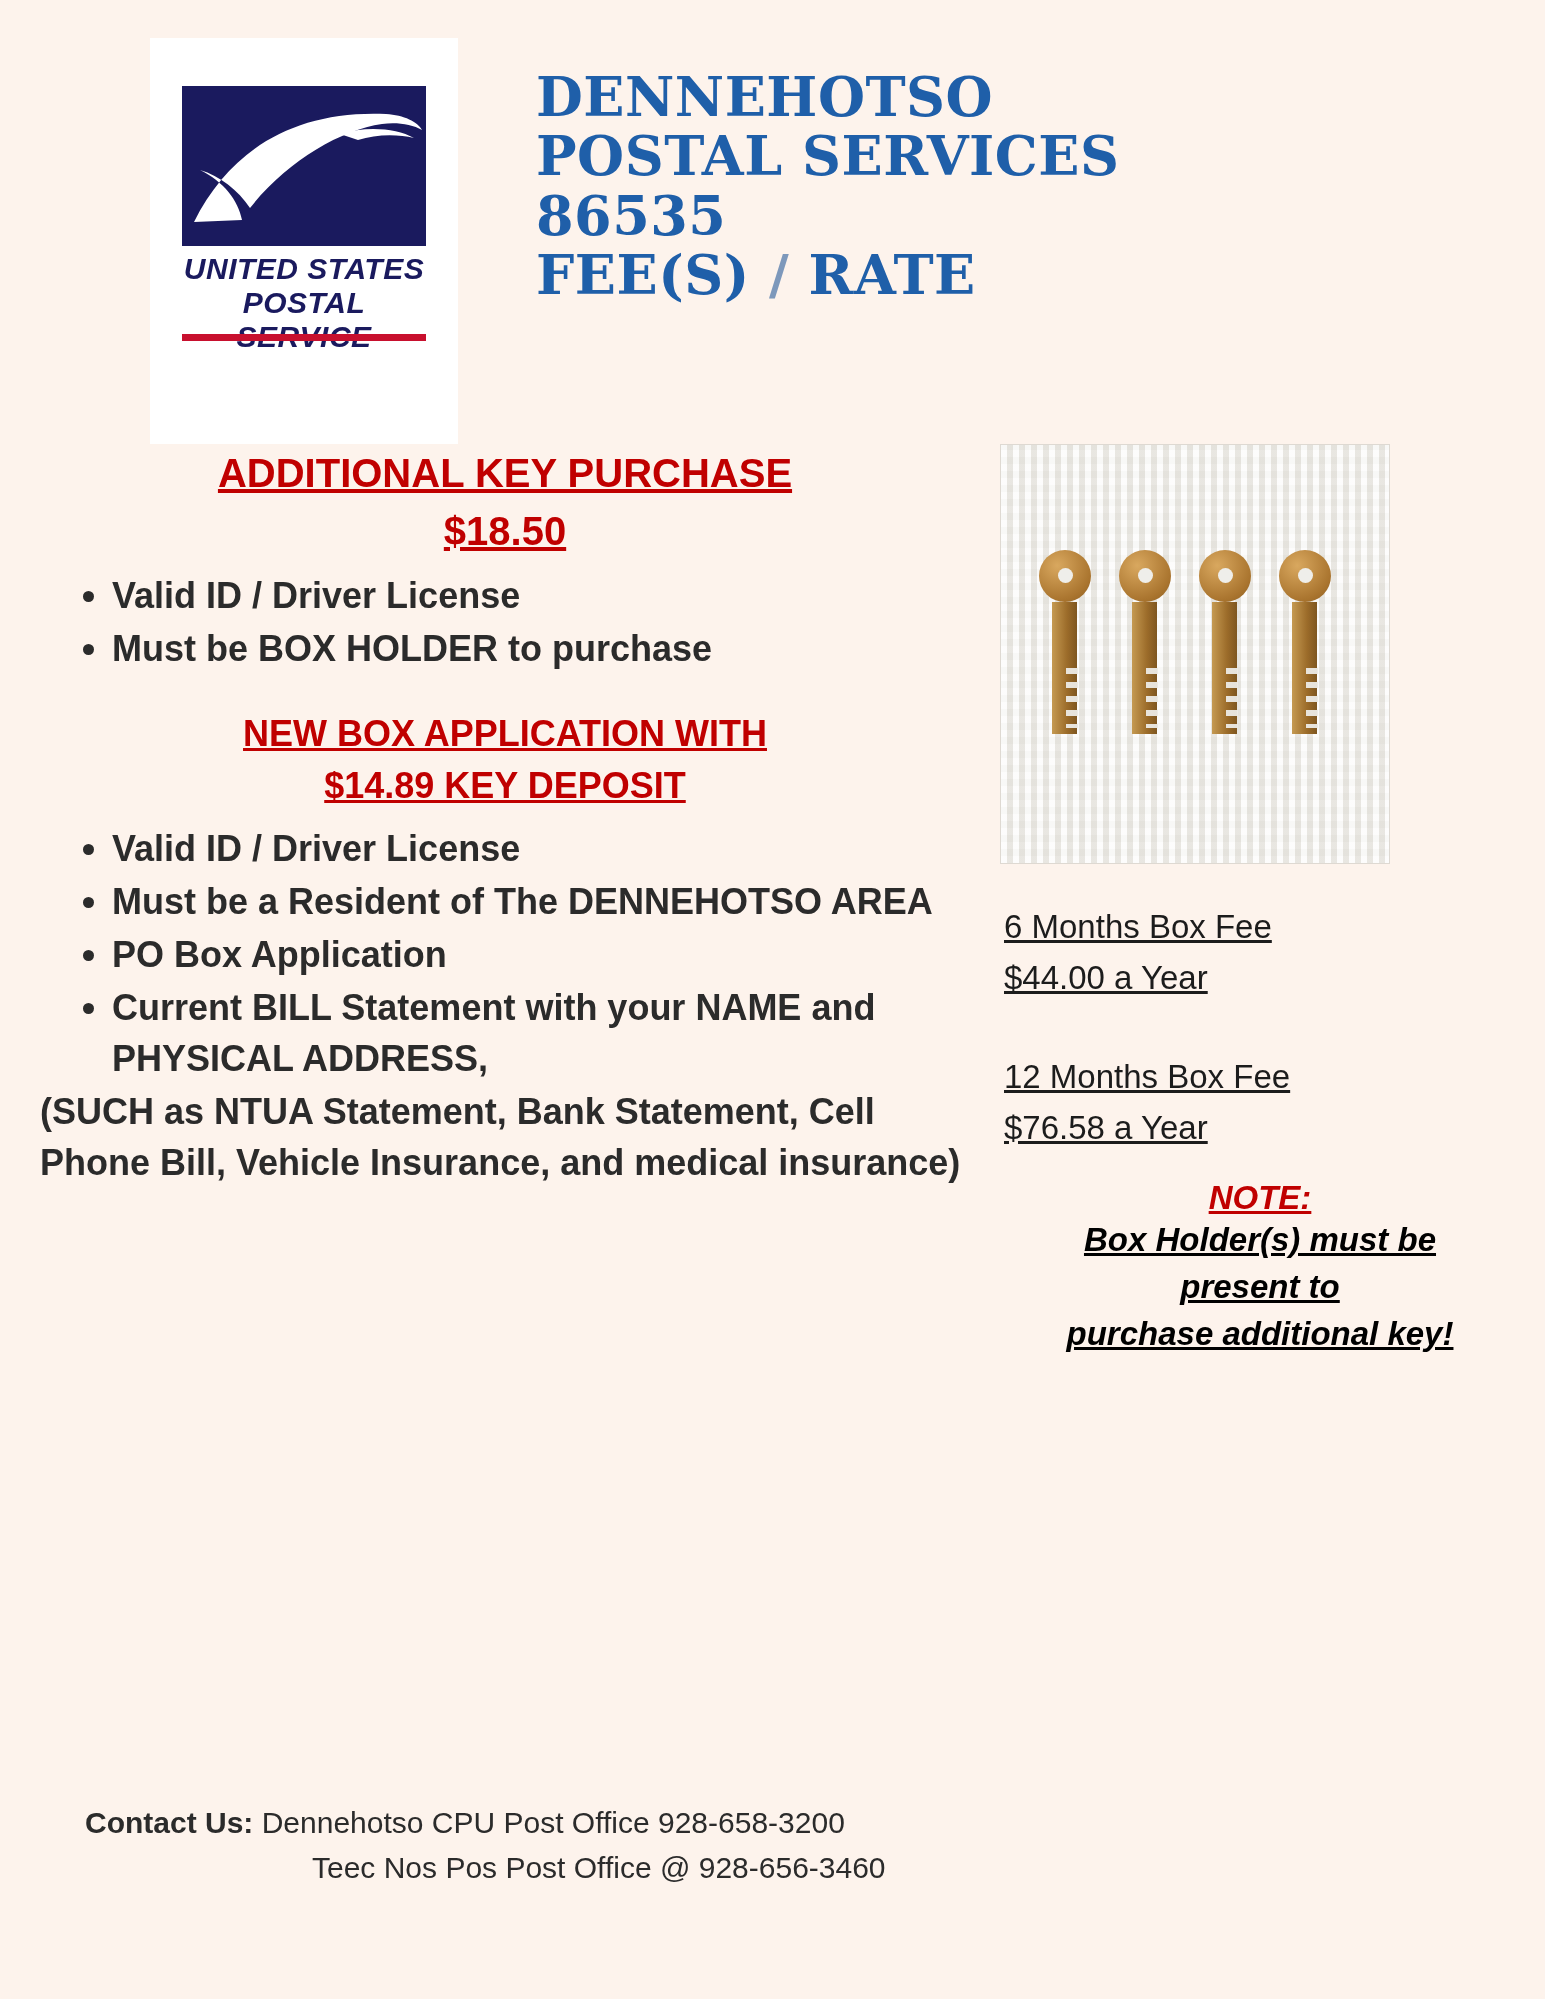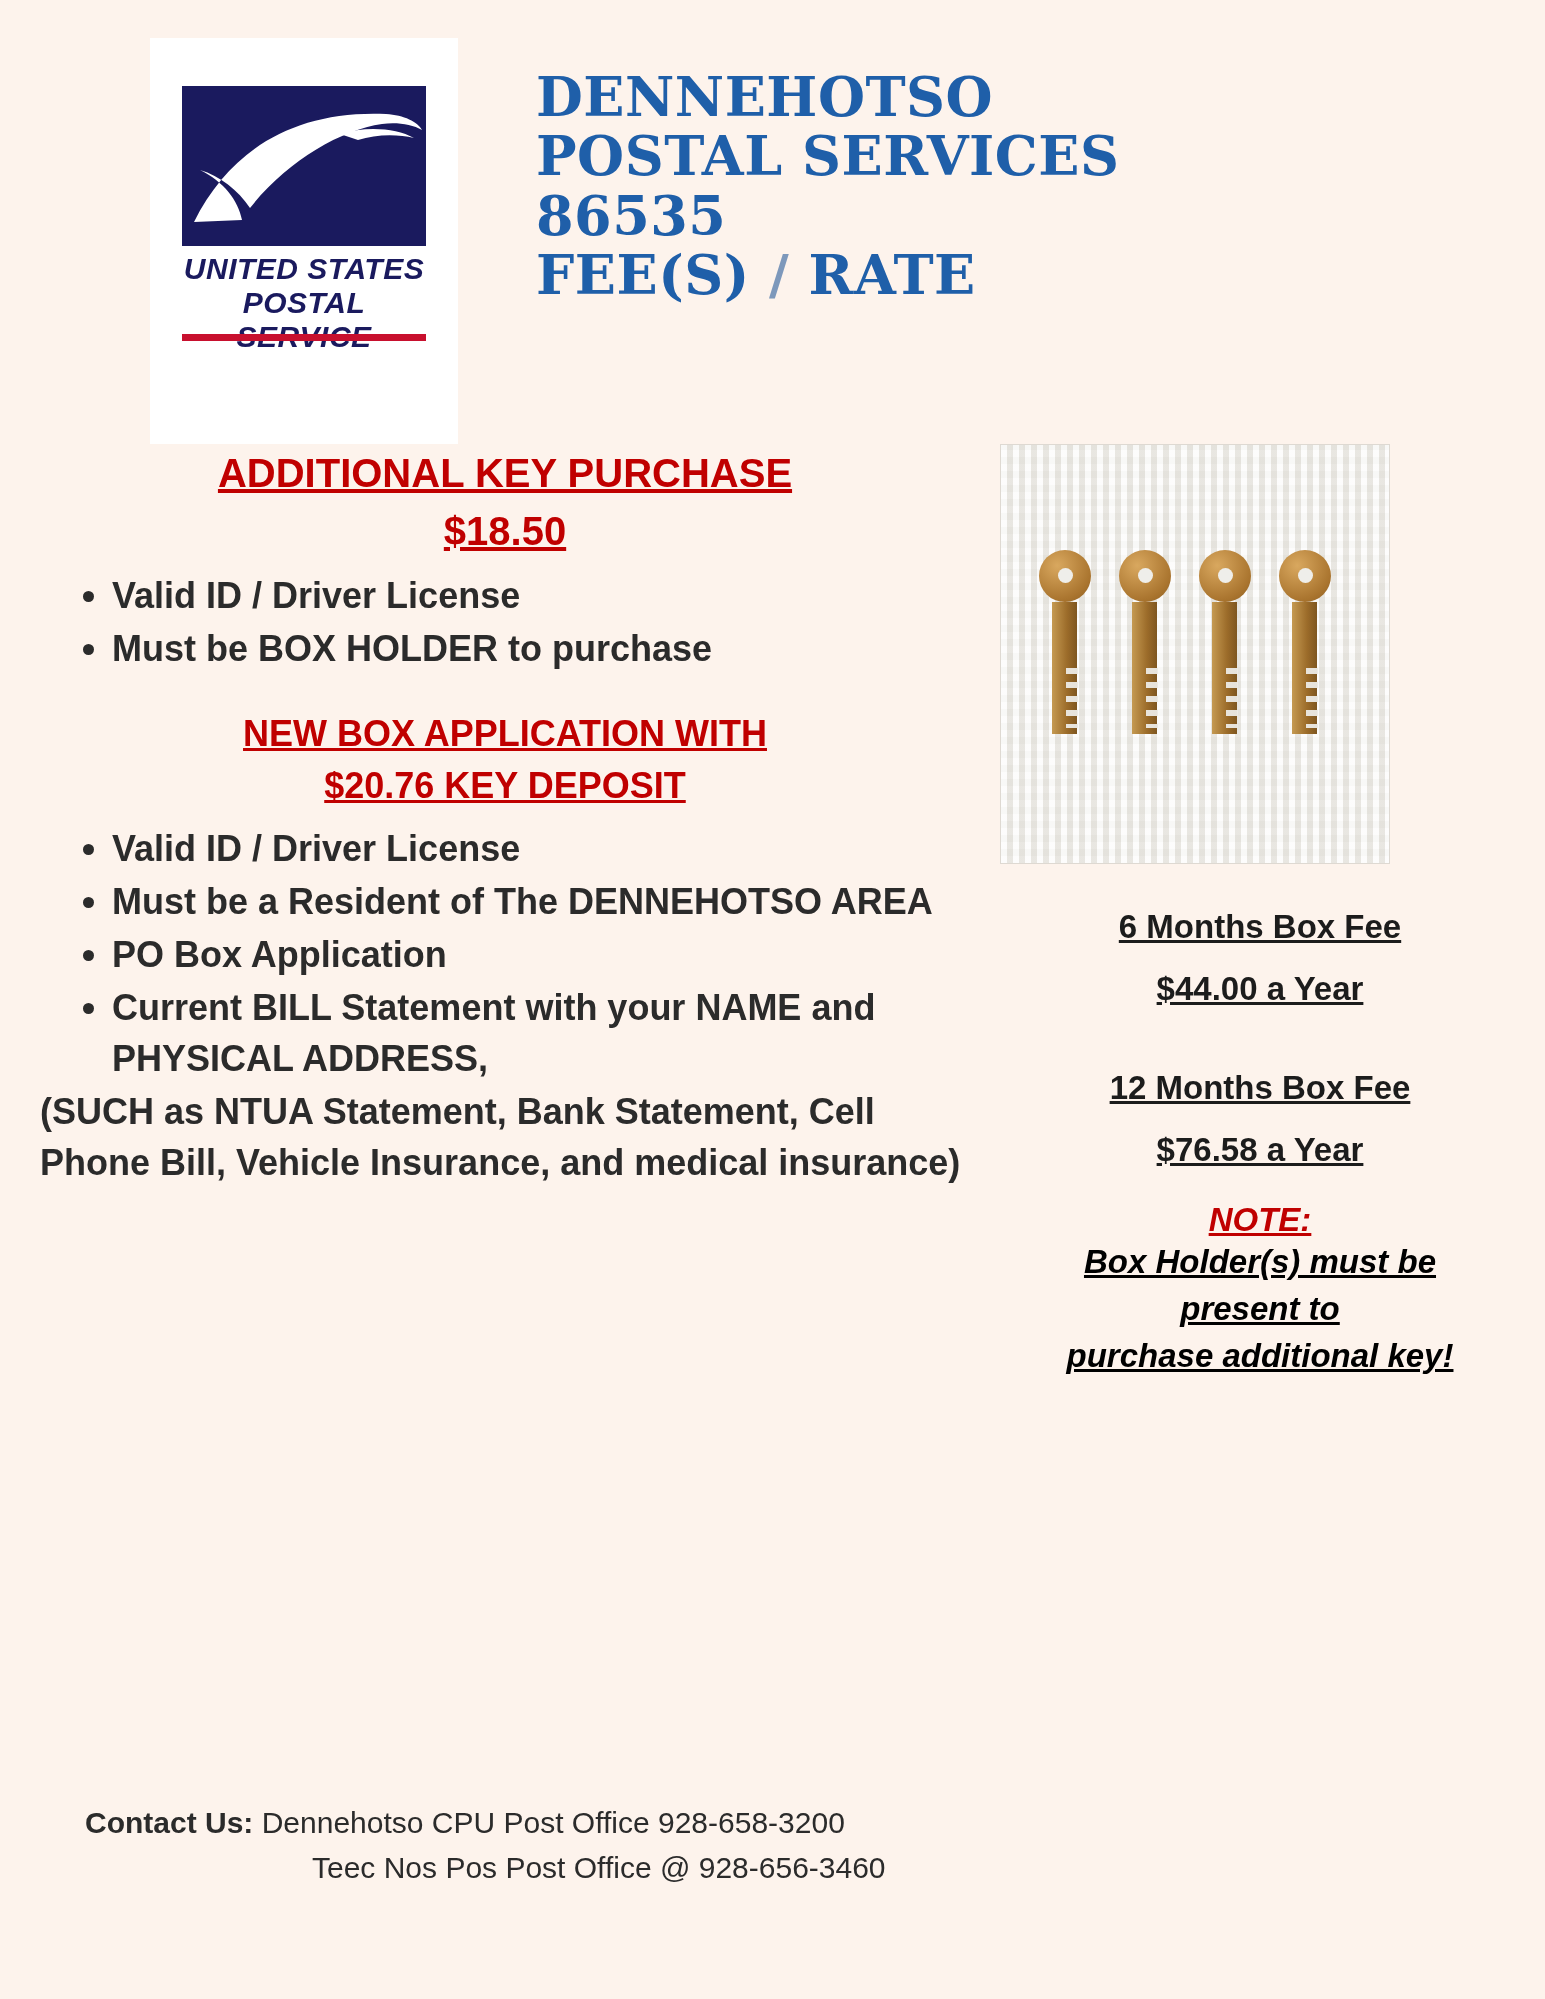--- a/index.html
+++ b/index.html
@@ -217,27 +217,26 @@
     background:
       repeating-linear-gradient(180deg, rgba(236,234,229,0.0) 0 8px, rgba(236,234,229,0.95) 8px 14px);
   }
   .key.k1 { left: 38px; }
   .key.k2 { left: 118px; }
   .key.k3 { left: 198px; }
   .key.k4 { left: 278px; }
 
   .fee-line {
     font-size: 33px;
-    font-weight: bold;
+    font-weight: normal;
     color: #1c1c1c;
     text-decoration: underline;
     line-height: 1.42;
-    margin: 15px;
+    margin: 4px;
     white-space: nowrap;
-    text-align: center;
   }
 
   .note-block {
     margin-top: 28px;
     text-align: center;
   }
   .note-title {
     color: #c00000;
     font-weight: bold;
     font-style: italic;
@@ -309,21 +308,21 @@
 
       <h2 class="heading-red"> ADDITIONAL KEY PURCHASE</h2>
       <h2 class="heading-red">$18.50</h2>
 
       <ul class="bullets">
         <li>Valid ID / Driver License</li>
         <li>Must be BOX HOLDER to purchase</li>
       </ul>
 
       <h2 class="heading-red sub" style="margin-top:34px;"> NEW BOX APPLICATION WITH</h2>
-      <h2 class="heading-red sub">$20.76 KEY DEPOSIT</h2>
+      <h2 class="heading-red sub">$14.89 KEY DEPOSIT</h2>
 
       <ul class="bullets">
         <li>Valid ID / Driver License</li>
         <li>Must be a Resident of The DENNEHOTSO AREA</li>
         <li>PO Box Application</li>
         <li>Current BILL Statement with your NAME and PHYSICAL ADDRESS,</li>
       </ul>
 
       <p class="flow" style="margin-top:2px;"> (SUCH as NTUA Statement, Bank Statement, Cell Phone Bill, Vehicle Insurance, and medical insurance)</p>
 

